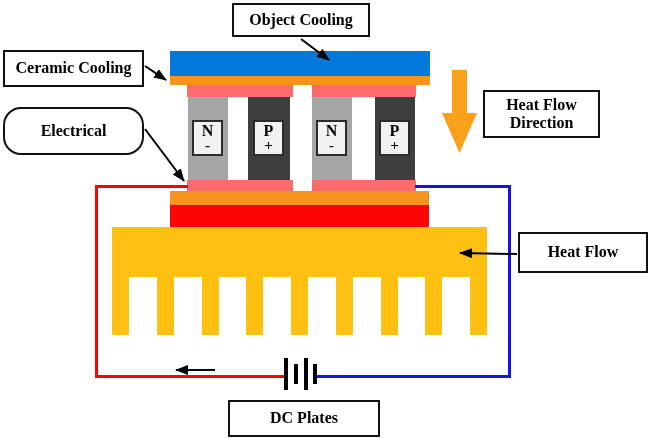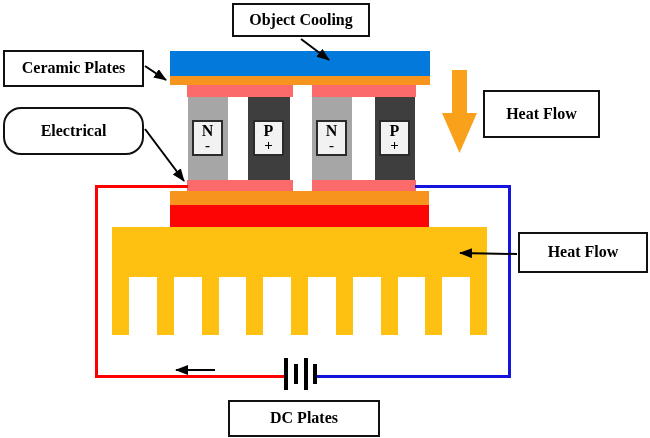--- a/index.html
+++ b/index.html
@@ -102,29 +102,30 @@
     <line x1="145" y1="129" x2="184" y2="181" stroke="#000" stroke-width="2" marker-end="url(#ah)"></line>
     <line x1="517" y1="254" x2="460" y2="253" stroke="#000" stroke-width="2" marker-end="url(#ah)"></line>
     <line x1="215" y1="370" x2="176" y2="370" stroke="#000" stroke-width="2" marker-end="url(#ah)"></line>
   </svg>
 
   <div class="callout" style="left:232px;top:3px;width:138px;height:34px;">
     <span>Object Cooling</span>
   </div>
 
   <div class="callout" style="left:3px;top:50px;width:141px;height:37px;">
-    <span>Ceramic Plates</span>
+    <span>Ceramic Cooling</span>
   </div>
 
   <div class="callout" style="left:3px;top:107px;width:141px;height:48px;flex-direction:column;border-radius:18px;">
     <span>Electrical</span>
   </div>
 
   <div class="callout" style="left:483px;top:90px;width:117px;height:48px;flex-direction:column;">
     <span>Heat Flow</span>
+    <span>Direction</span>
   </div>
 
   <div class="callout" style="left:518px;top:232px;width:130px;height:41px;">
     <span>Heat Flow</span>
   </div>
 
   <div class="callout" style="left:228px;top:400px;width:152px;height:37px;">
     <span>DC Plates</span>
   </div>
 

